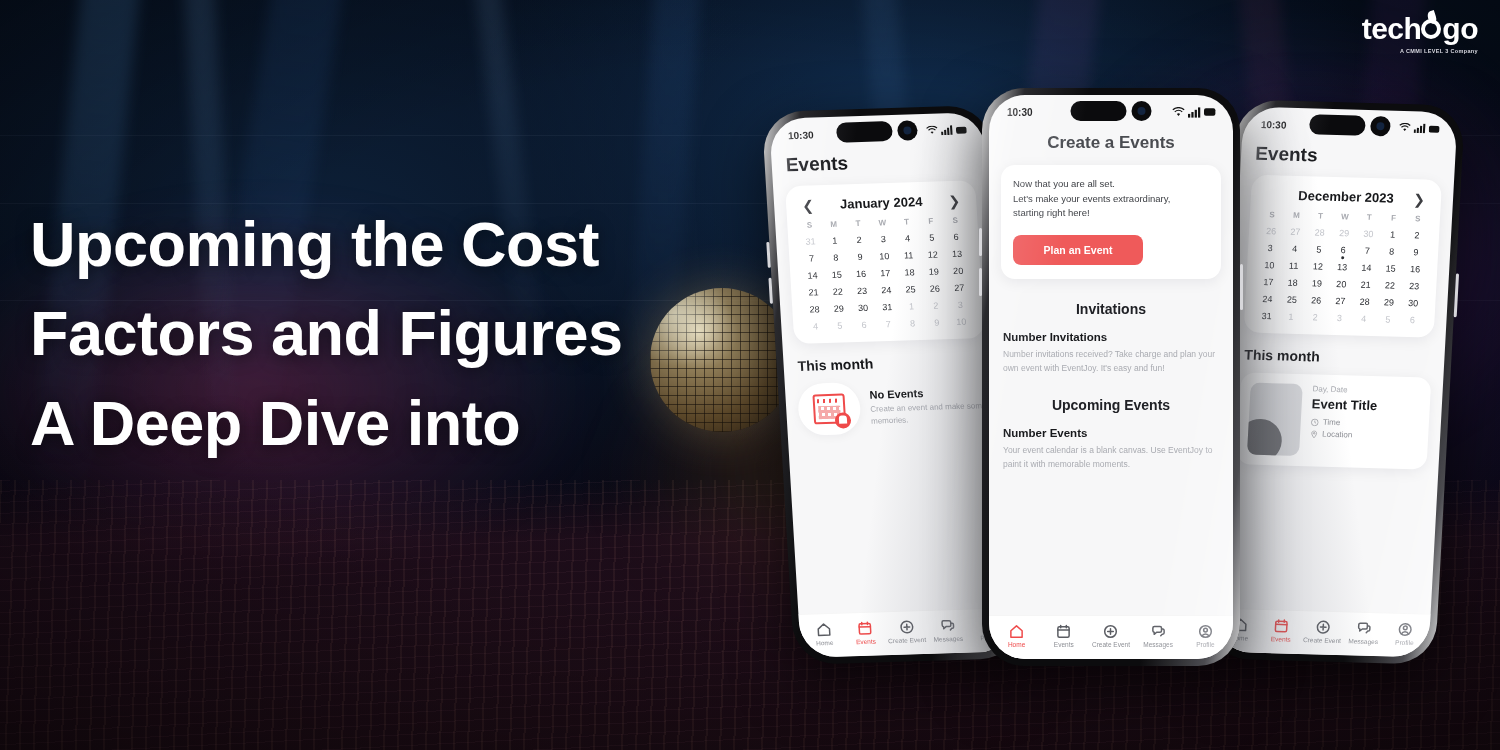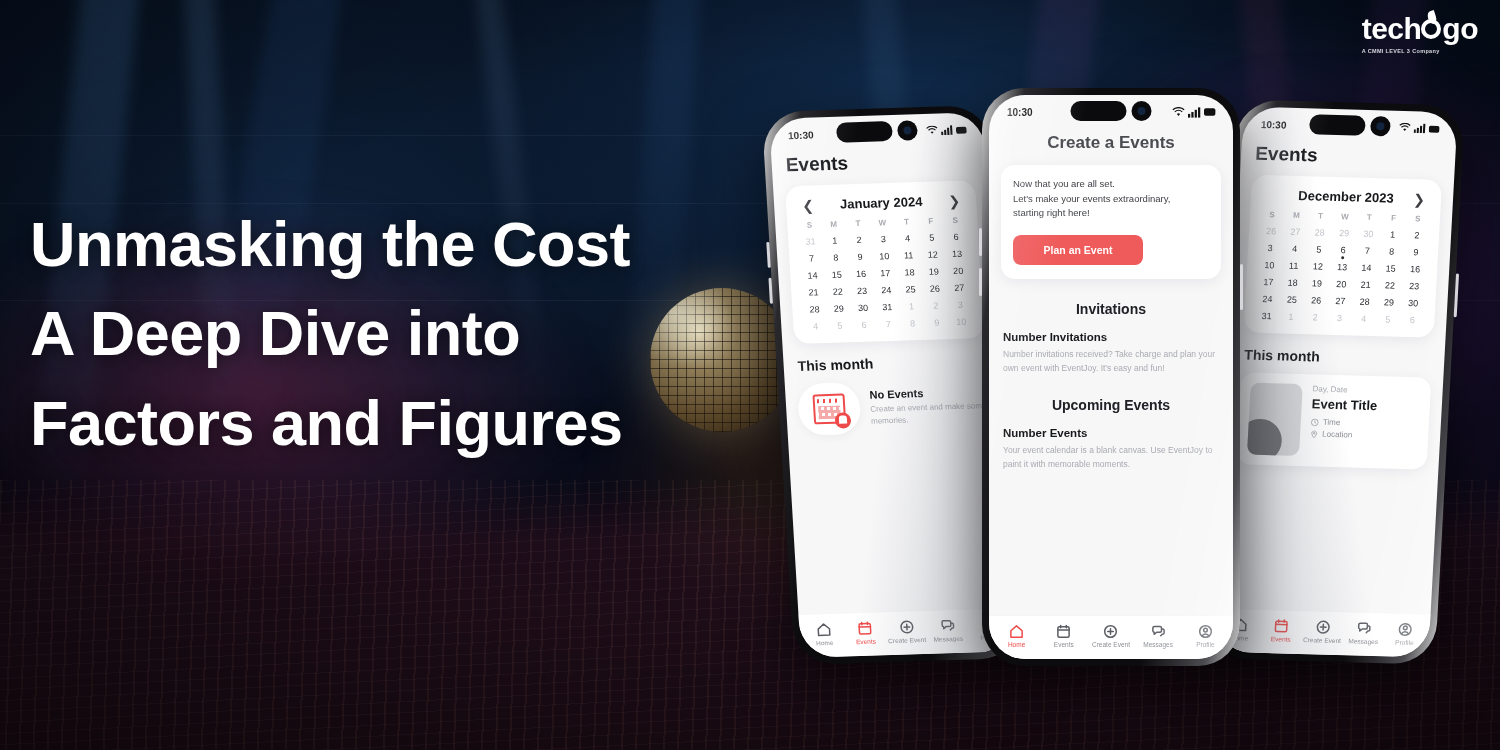--- a/index.html
+++ b/index.html
@@ -79,21 +79,21 @@
       repeating-linear-gradient(177deg, rgba(255,170,190,.05) 0 1px, rgba(0,0,0,0) 1px 11px);
     opacity:.9;
   }
   .hline{ position:absolute; left:0; right:0; height:1px; background:rgba(150,170,200,.07); }
   .vignette{
     position:absolute; inset:0;
     background:radial-gradient(ellipse 85% 90% at 50% 45%, rgba(0,0,0,0) 40%, rgba(0,0,0,.62) 100%);
   }
 
   
-  .logo{ position:absolute; right:22px; top:14px; text-align:left; z-index:40; }
+  .logo{ position:absolute; right:22px; top:14px; text-align:right; z-index:40; }
   .logo-word{
     font-size:30px; font-weight:700; color:#fff; letter-spacing:-.5px; line-height:1;
     display:flex; align-items:center;
   }
   .logo-o{ position:relative; display:inline-block; width:21px; }
   .logo-o .ring{
     display:block; width:20px; height:20px; border-radius:50%;
     border:4px solid #fff; box-sizing:border-box;
   }
   .logo-o .flame{
@@ -286,23 +286,23 @@
     <span class="logo-o">
       <span class="ring"></span>
         <span class="flame"></span>
     </span>
     <span>go</span>
   </div>
   <div class="logo-tag">A CMMI LEVEL 3 Company</div>
 </div>
 
 <h1 class="headline">
-  <span class="ln">Unmasking the Cost</span>
+  <span class="ln">Upcoming the Cost</span>
+  <span class="ln">Factors and Figures</span>
   <span class="ln">A Deep Dive into</span>
-  <span class="ln">Factors and Figures</span>
 </h1>
 
 <div class="phones">
 
   <div class="phone" id="phone-left">
     <div class="side-btn" style="left:-3px; top:130px; width:3px; height:26px;"></div>
     <div class="side-btn" style="left:-3px; top:166px; width:3px; height:26px;"></div>
     <div class="bezel">
       <div class="statusbar">
         <span>10:30</span>

